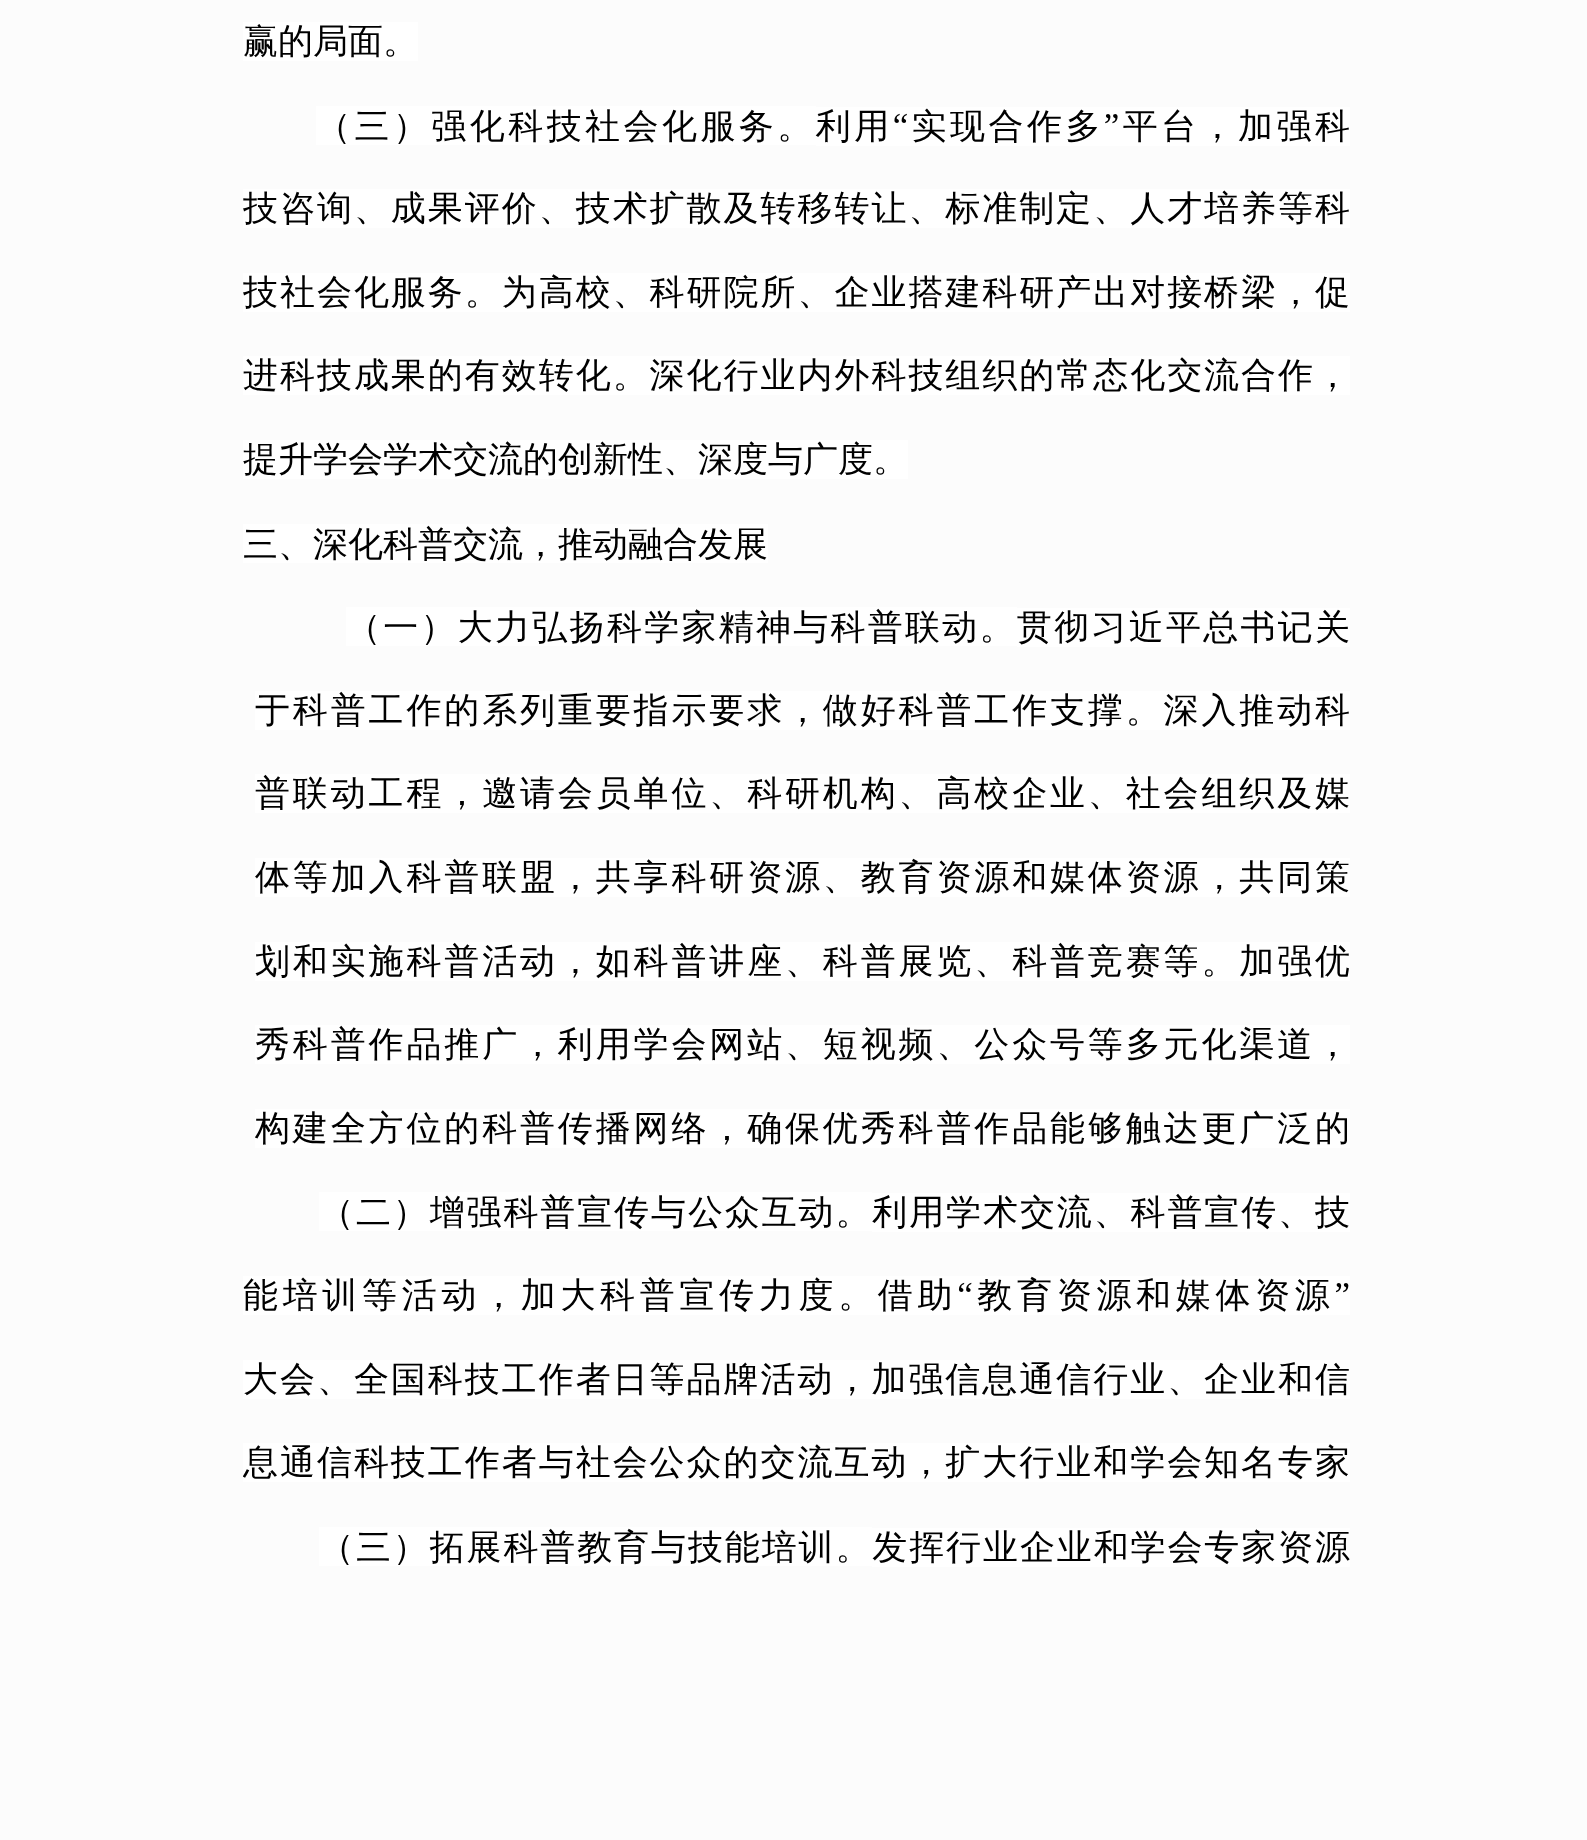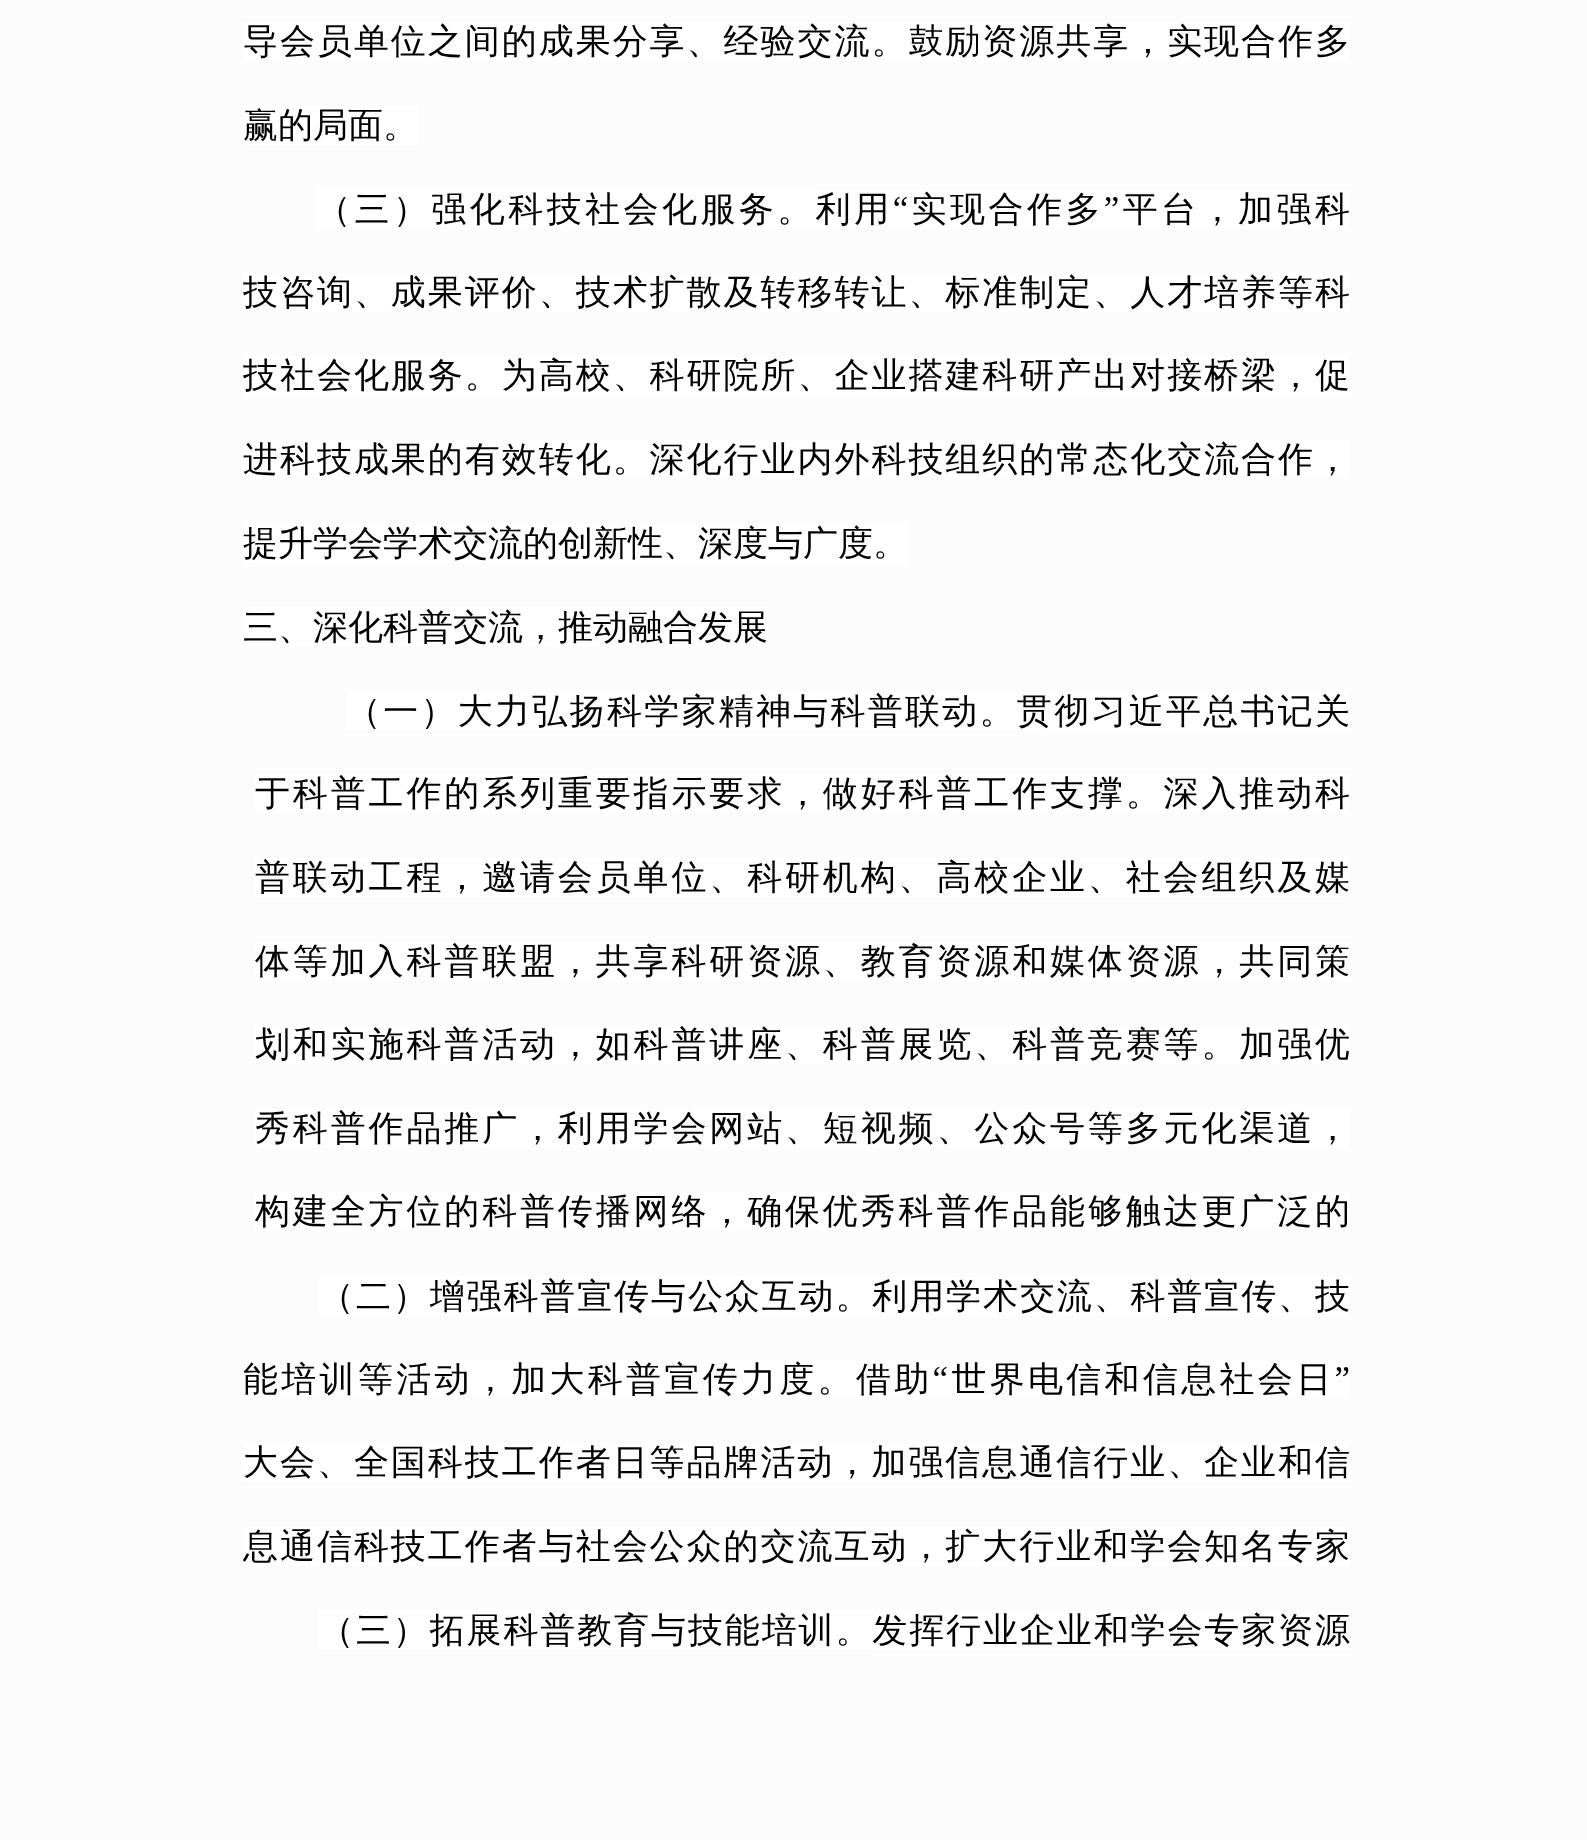--- a/index.html
+++ b/index.html
@@ -35,33 +35,32 @@
   .i103 { padding-left: 103px; }
   .hb {
     font-family: "Liberation Sans", sans-serif;
     font-weight: 400;
   }
 </style>
 </head>
 <body>
 
 <div class="page">
-  <div class="l"><span>导会员单位之间的成果分享、经验交流。鼓励资源共享，实现合作多</span></div>
   <div class="l end"><span>赢的局面。</span></div>
   <div class="l i73"><span class="hb">（三）强化科技社会化服务。</span><span>利用“实现合作多”平台，加强科</span></div>
   <div class="l"><span>技咨询、成果评价、技术扩散及转移转让、标准制定、人才培养等科</span></div>
   <div class="l"><span>技社会化服务。为高校、科研院所、企业搭建科研产出对接桥梁，促</span></div>
   <div class="l"><span>进科技成果的有效转化。深化行业内外科技组织的常态化交流合作，</span></div>
   <div class="l end"><span>提升学会学术交流的创新性、深度与广度。</span></div>
   <div class="l end"><span class="hb">三、深化科普交流，推动融合发展</span></div>
   <div class="l i103"><span class="hb">（一）大力弘扬科学家精神与科普联动。</span><span>贯彻习近平总书记关</span></div>
   <div class="l i12"><span>于科普工作的系列重要指示要求，做好科普工作支撑。深入推动科</span></div>
   <div class="l i12"><span>普联动工程，邀请会员单位、科研机构、高校企业、社会组织及媒</span></div>
   <div class="l i12"><span>体等加入科普联盟，共享科研资源、教育资源和媒体资源，共同策</span></div>
   <div class="l i12"><span>划和实施科普活动，如科普讲座、科普展览、科普竞赛等。加强优</span></div>
   <div class="l i12"><span>秀科普作品推广，利用学会网站、短视频、公众号等多元化渠道，</span></div>
   <div class="l i12"><span>构建全方位的科普传播网络，确保优秀科普作品能够触达更广泛的</span></div>
   <div class="l i76"><span class="hb">（二）增强科普宣传与公众互动。</span><span>利用学术交流、科普宣传、技</span></div>
-  <div class="l"><span>能培训等活动，加大科普宣传力度。借助“世界电信和信息社会日”</span></div>
+  <div class="l"><span>能培训等活动，加大科普宣传力度。借助“教育资源和媒体资源”</span></div>
   <div class="l"><span>大会、全国科技工作者日等品牌活动，加强信息通信行业、企业和信</span></div>
   <div class="l"><span>息通信科技工作者与社会公众的交流互动，扩大行业和学会知名专家</span></div>
   <div class="l i76"><span class="hb">（三）拓展科普教育与技能培训。</span><span>发挥行业企业和学会专家资源</span></div>
 </div>
 
 </body></html>

